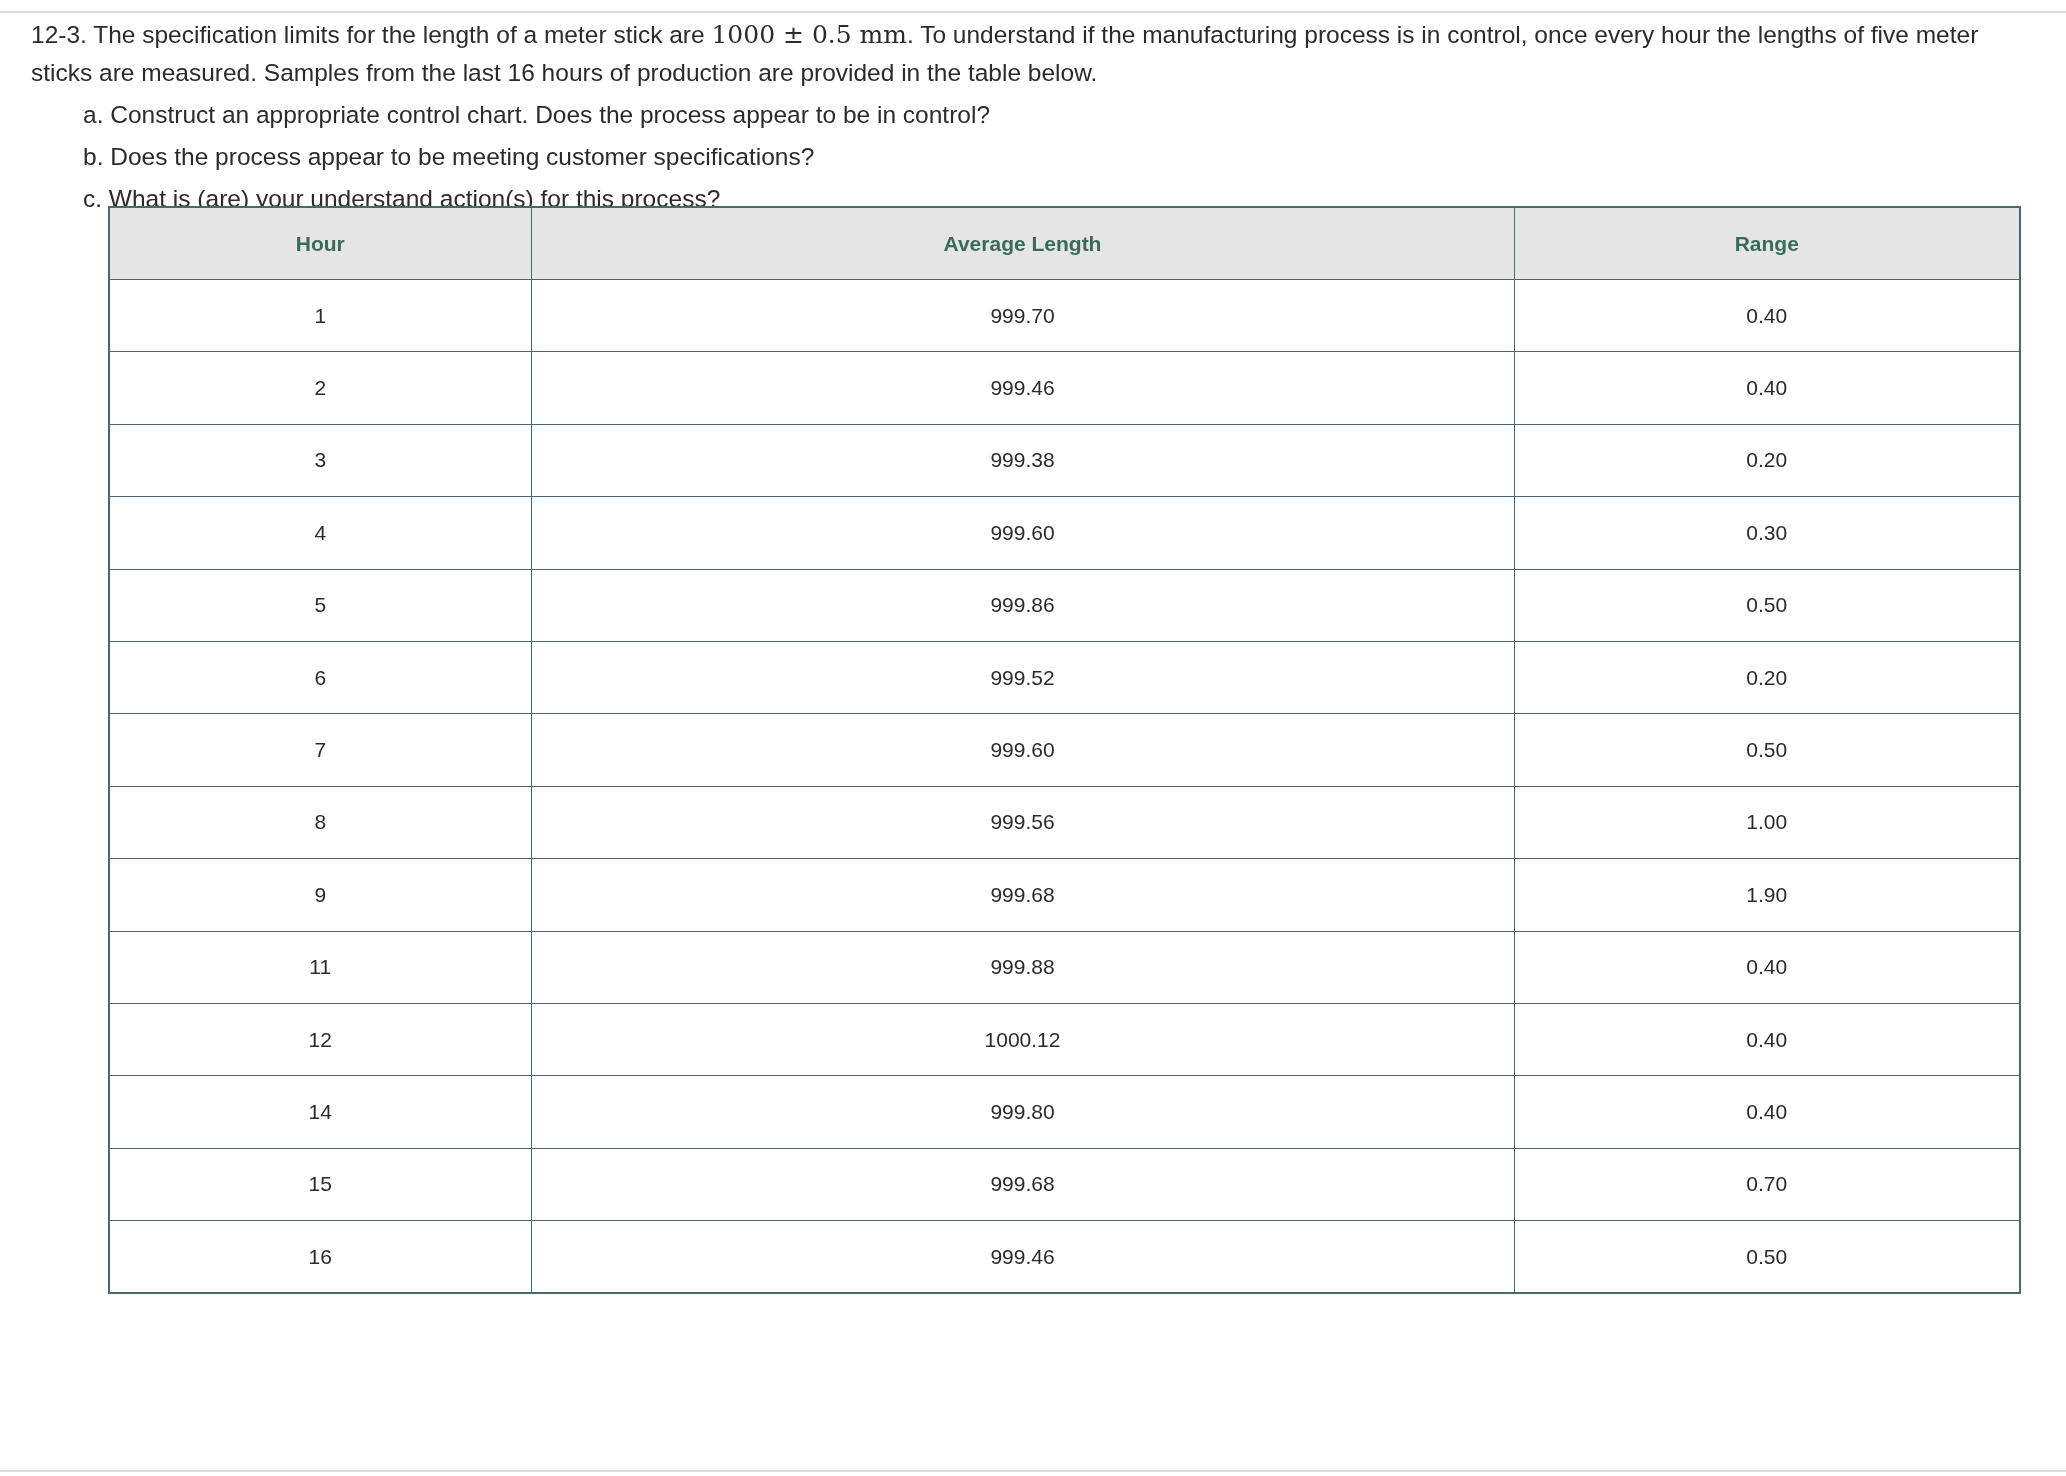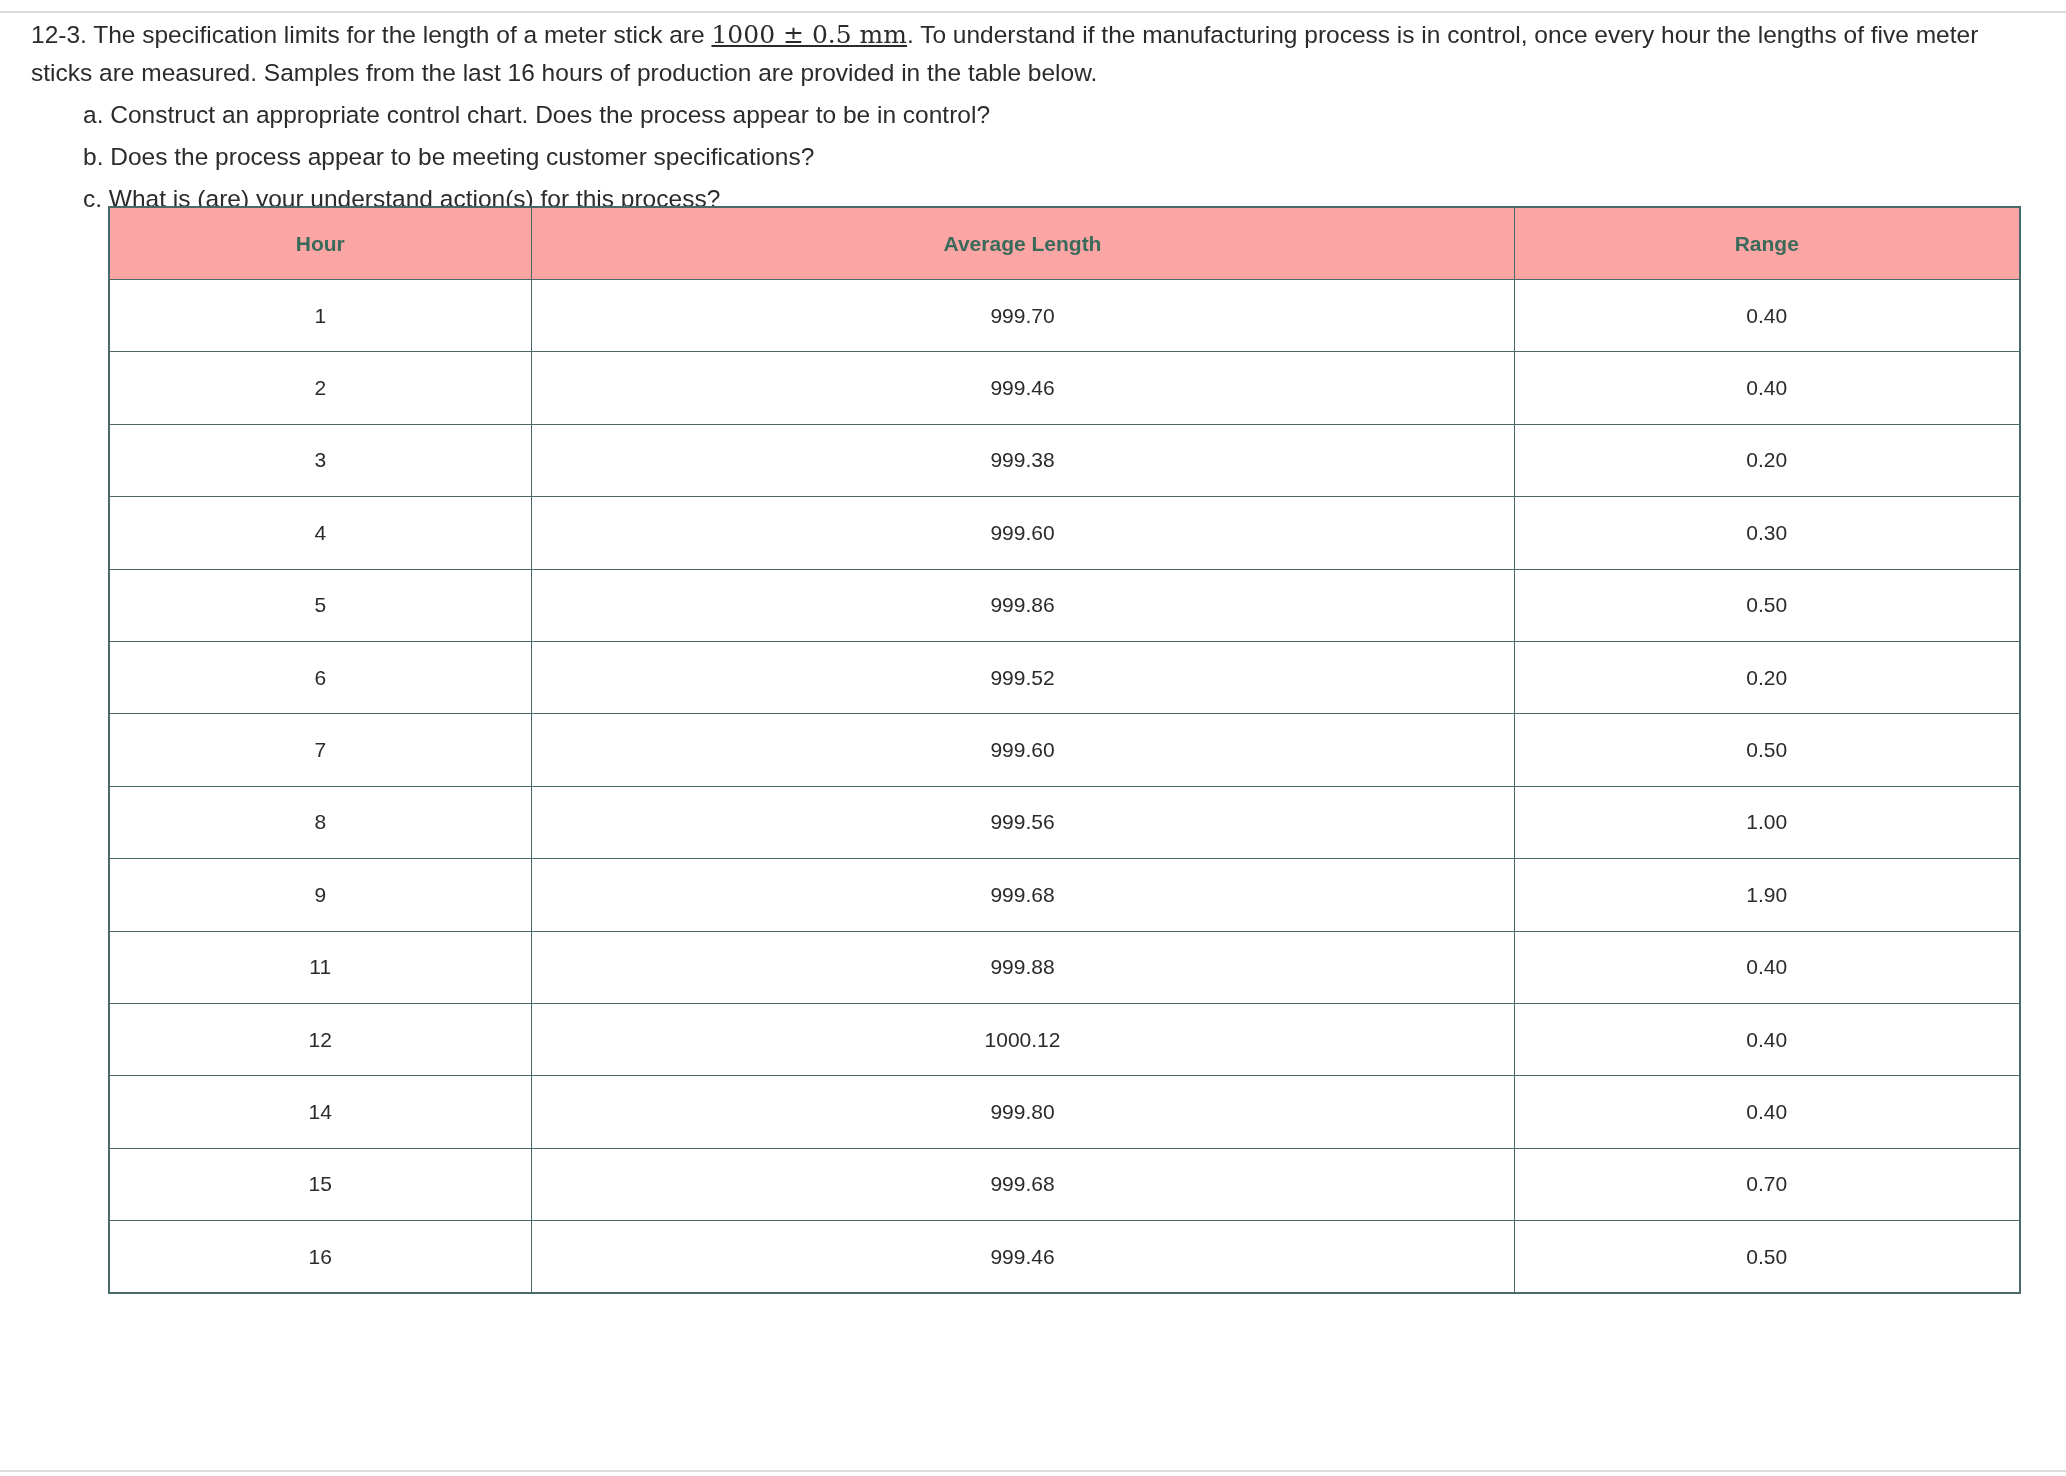--- a/index.html
+++ b/index.html
@@ -31,21 +31,20 @@
     position: absolute;
     left: 31px; top: 16px;
     width: 2010px;
     font-size: 24.5px;
     line-height: 38px;
     color: #2b2b2b;
   }
   .problem .math {
     font-family: "DejaVu Serif", "Liberation Serif", serif;
     font-size: 25px;
-    text-decoration: underline;
   }
   .subitems {
     list-style: none;
     margin: 0;
     padding: 0 0 0 48px;
   }
   .subitems li {
     margin: 4px;
     line-height: 38px;
   }
@@ -58,21 +57,21 @@
     table-layout: fixed;
   }
   .data-table th, .data-table td {
     border: 1.5px solid #4a6a6a;
     text-align: center;
     vertical-align: middle;
     font-size: 21px;
     padding: 0;
   }
   .data-table th {
-    background: #fca5a5;
+    background: #e5e5e5;
     color: #3a6a5a;
     font-weight: bold;
     height: 71px;
   }
   .data-table td {
     height: 71.4px;
     color: #2b2b2b;
   }
   .col-hour { width: 422px; }
   .col-avg { width: 983px; }

